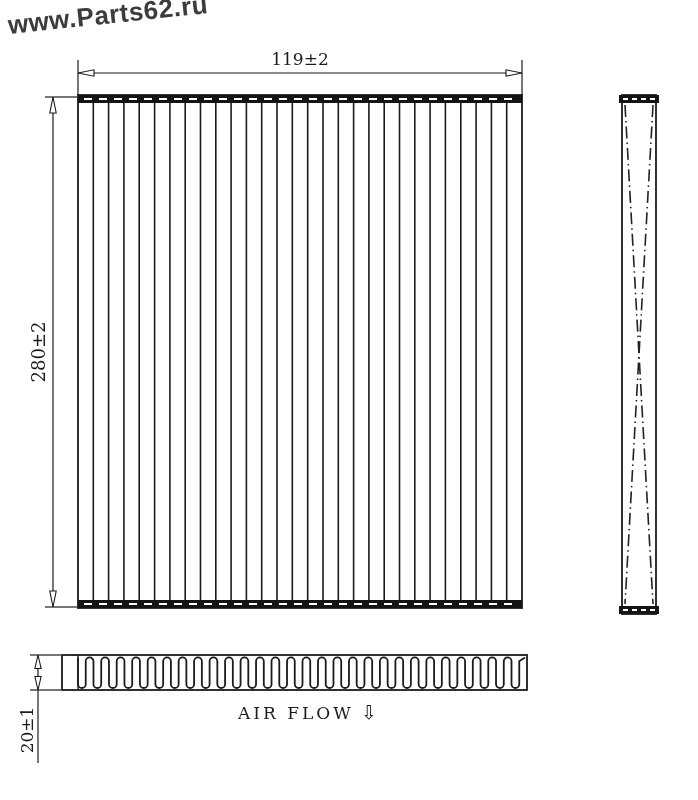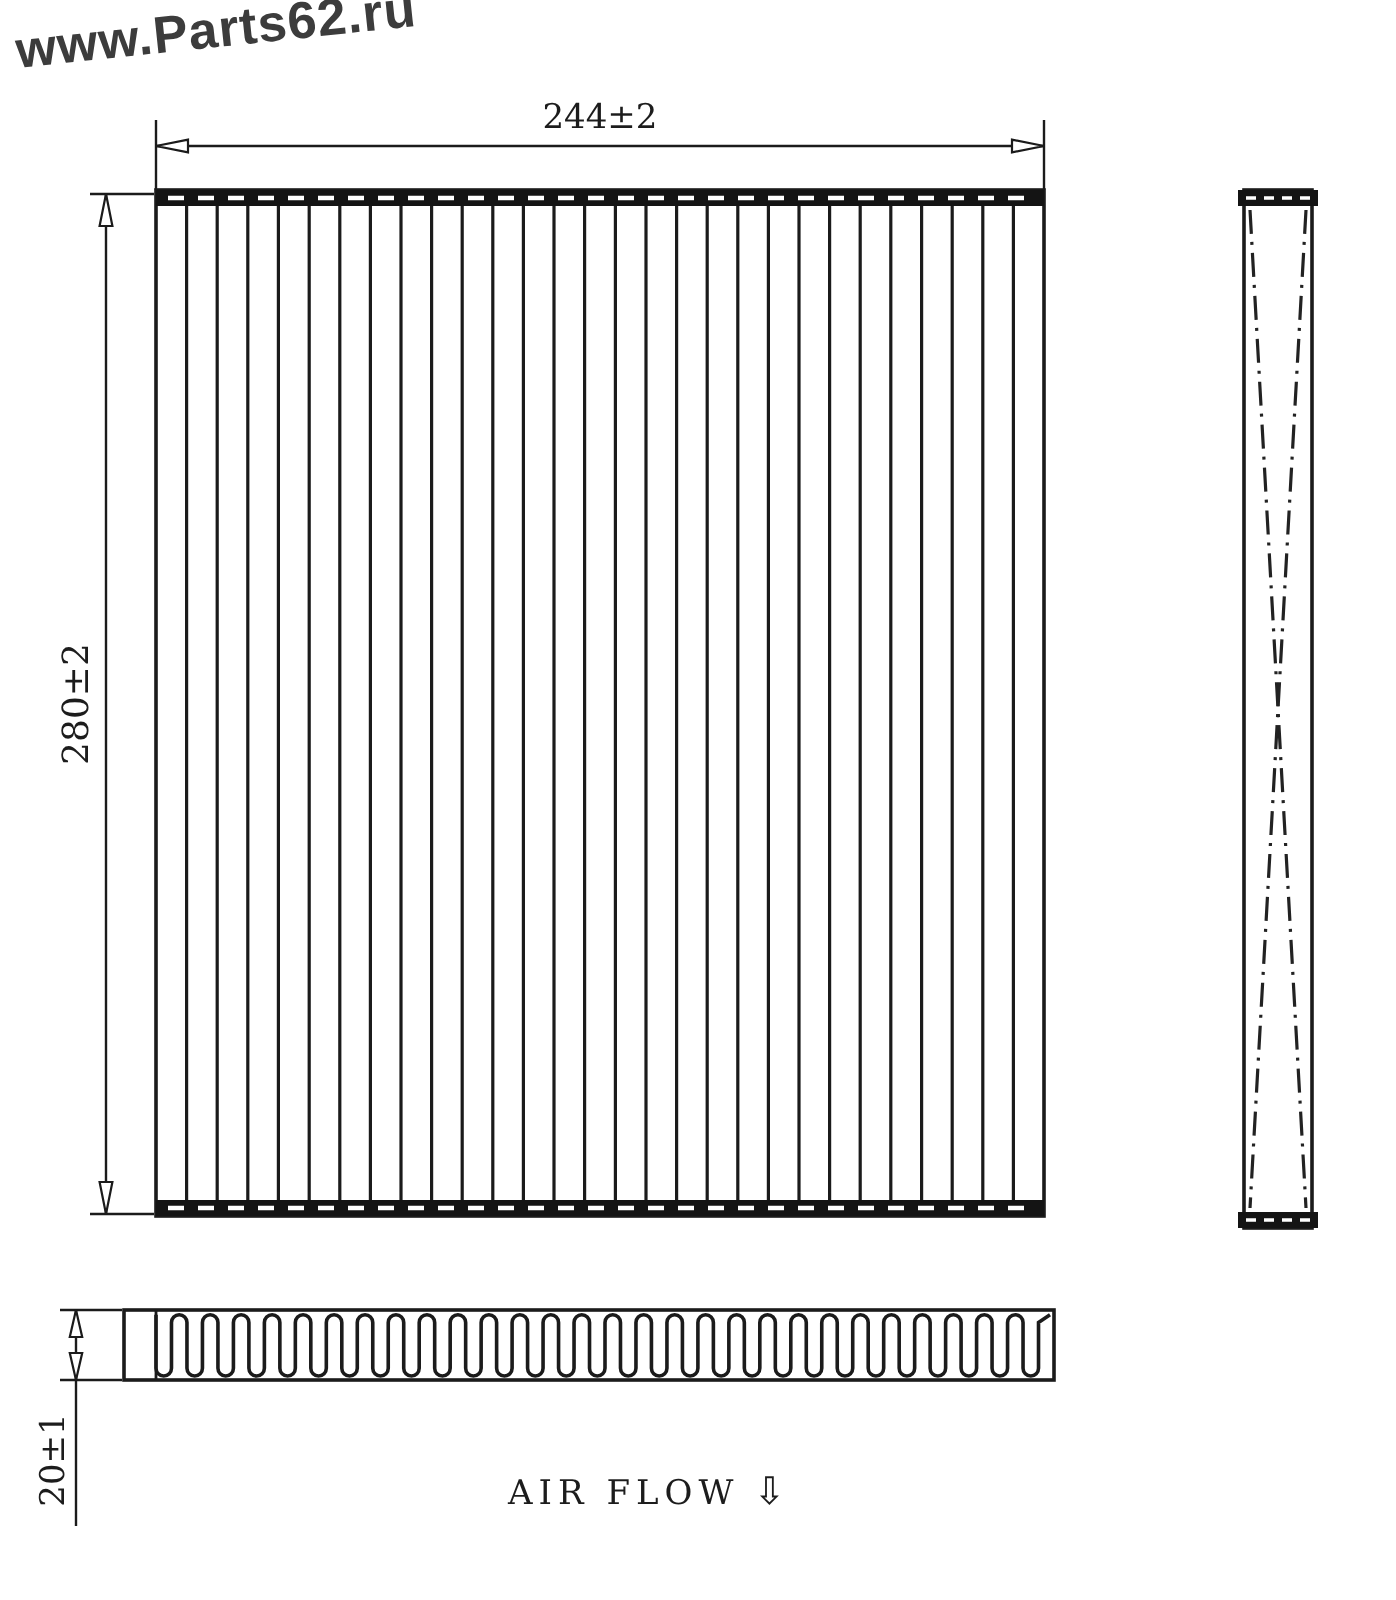--- a/index.html
+++ b/index.html
@@ -12,21 +12,21 @@
   .label{position:absolute;color:#1c1c1c;font-size:17px;white-space:nowrap;line-height:1.1;}
   .watermark{
     position:absolute;left:8px;top:10px;
     font-family:"Liberation Sans",sans-serif;font-weight:bold;font-size:26px;
     color:#3c3c3c;transform:rotate(-6deg);transform-origin:left center;
     letter-spacing:0.5px;
   }
   .dim-w{left:230px;top:50px;width:140px;text-align:center;}
   .dim-h{left:-15px;top:341px;width:110px;height:22px;text-align:center;transform:rotate(-90deg);font-size:18px;}
   .dim-d{left:-12px;top:720px;width:80px;height:20px;text-align:center;transform:rotate(-90deg);font-size:17px;}
-  .airflow{left:238px;top:736px;font-size:17px;letter-spacing:3px;color:#1c1c1c;margin-left:16px;}
+  .airflow{left:238px;top:702px;font-size:17px;letter-spacing:3px;color:#1c1c1c;}
   .airflow .arr{font-family:"DejaVu Sans",sans-serif;font-size:19px;letter-spacing:0;margin-left:7px;}
 </style>
 </head>
 <body>
 
 <div class="stage">
 
   <svg width="698" height="800" viewBox="0 0 698 800">
 
     <g>
@@ -102,20 +102,20 @@
       <path d="M78 73 L94 69.8 L94 76.2 Z"></path>
       <path d="M522 73 L506 69.8 L506 76.2 Z"></path>
       <path d="M53 97 L49.8 113 L56.2 113 Z"></path>
       <path d="M53 607 L49.8 591 L56.2 591 Z"></path>
       <path d="M38 655 L34.9 668.5 L41.1 668.5 Z"></path>
       <path d="M38 690 L34.9 676.5 L41.1 676.5 Z"></path>
     </g>
   </svg>
 
   <div class="watermark">www.Parts62.ru</div>
-  <div class="label dim-w">244±2</div>
+  <div class="label dim-w">119±2</div>
   <div class="label dim-h">280±2</div>
   <div class="label dim-d">20±1</div>
   <div class="label airflow">
     <span>AIR FLOW</span><span class="arr">⇩</span>
   </div>
 
 </div>
 
 </body></html>

